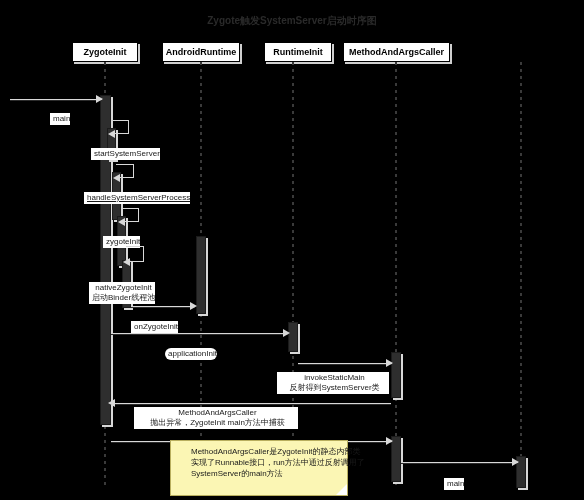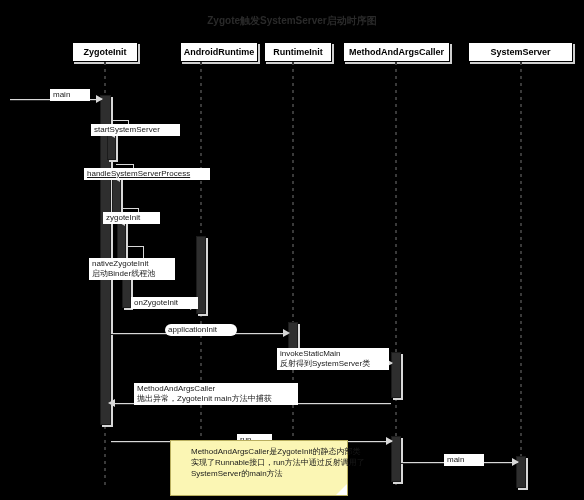--- a/index.html
+++ b/index.html
@@ -88,24 +88,25 @@
   .arrowhead.right { border-left: 7px solid #d8d8d8; }
   .arrowhead.left  { border-right: 7px solid #d8d8d8; }
 
   
   .msg-label {
     position: absolute;
     background: #ffffff;
     color: #1a1a1a;
     font-size: 8px;
     line-height: 10px;
-    padding: 1px 20px 1px 3px;
+    padding: 1px 0 1px 3px;
     white-space: nowrap;
-    text-align: left;
-    box-sizing: border-box;
+    text-align: center;
+    box-sizing: border-box;
+    margin-top: 24px;
   }
   .msg-label .sub {
     display: block;
     font-size: 8px;
     line-height: 10px;
   }
 
   
   .selfcall {
     position: absolute;
@@ -141,31 +142,28 @@
 </head>
 <body>
 
 <div id="canvas">
 
   <div class="diagram-title">Zygote触发SystemServer启动时序图</div>
 
   <div class="participant" style="left:72px; top:42px; width:66px;">
     <span>ZygoteInit</span>
   </div>
-  <div class="participant" style="left:180px; top:42px; width:78px;align-items:center;">
+  <div class="participant" style="left:162px; top:42px; width:78px;align-items:center;">
     <span>AndroidRuntime</span>
   </div>
   <div class="participant" style="left:264px; top:42px; width:68px;">
     <span>RuntimeInit</span>
   </div>
   <div class="participant" style="left:343px; top:42px; width:107px;">
     <span>MethodAndArgsCaller</span>
-  </div>
-  <div class="participant" style="left:468px; top:42px; width:105px;">
-    <span>SystemServer</span>
   </div>
 
   <div class="lifeline" style="left:104px; top:62px; height:425px;"></div>
   <div class="lifeline" style="left:200px; top:62px; height:425px;"></div>
   <div class="lifeline" style="left:292px; top:62px; height:425px;"></div>
   <div class="lifeline" style="left:395px; top:62px; height:425px;"></div>
   <div class="lifeline" style="left:520px; top:62px; height:425px;"></div>
 
   <div class="activation" style="left:100px; top:95px; width:11px; height:330px;"></div>
 

